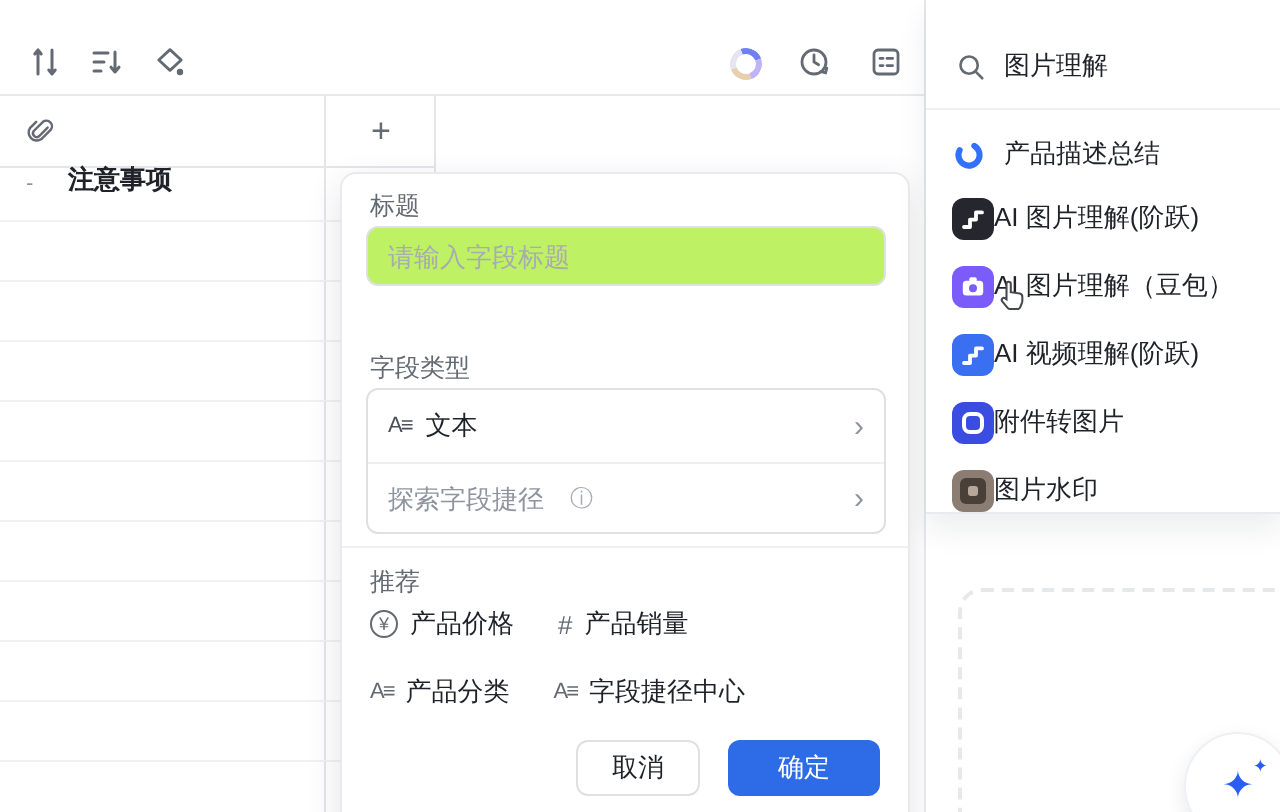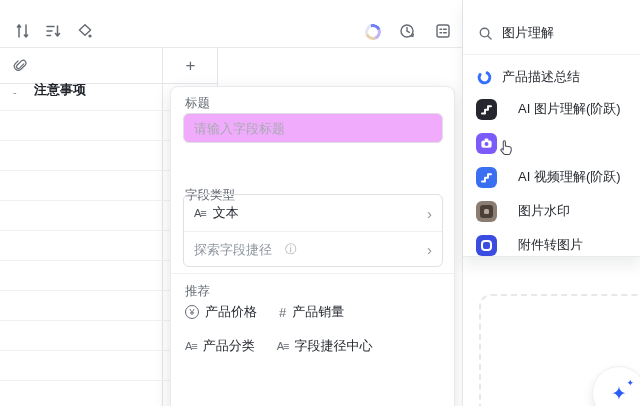--- a/index.html
+++ b/index.html
@@ -23,21 +23,21 @@
   .clip-icon svg { width:100%; height:100%; display:block; }
   .add-col { position:absolute; left:163px; top:48px; width:55px; height:36px; border-bottom:1px solid #e5e6e9; display:flex; align-items:center; justify-content:center; font-size:17px; color:#646a73; cursor:pointer; background:#fff; }
   .row-line { position:absolute; left:0; width:170px; height:1px; background:#f0f1f3; }
   .cell-dash { position:absolute; left:13px; top:86px; font-size:11px; color:#8f959e; }
 
   
   .panel { position:absolute; left:170px; top:86px; width:285px; height:360px; background:#fff;
            border:1px solid #e8eaed; border-radius:8px 8px 0 0; box-shadow:0 6px 18px rgba(31,35,41,.12); }
   .panel .sec-label { position:absolute; left:14px; font-size:12.5px; color:#646a73; }
   .title-input { position:absolute; left:12px; top:26px; width:260px; height:30px; border:1px solid #dee0e3; border-radius:6px;
-                 padding:12px 10px; font-size:13px; color:#1f2329; font-family:inherit; background:#f0abfc; }
+                 padding:12px 10px; font-size:13px; color:#1f2329; font-family:inherit; background:#bef264; }
   .title-input::placeholder { color:#a8abb2; }
   .type-box { position:absolute; left:12px; top:107px; width:260px; height:73px; border:1px solid #dee0e3; border-radius:6px; overflow:hidden; }
   .type-row { height:36px; display:flex; align-items:center; padding:0 10px; gap:7px; cursor:pointer; font-size:13px; }
   .type-row + .type-row { border-top:1px solid #eff0f2;gap:13px; }
   .ateq { font-size:11px; color:#4a4f58; letter-spacing:-1px; white-space:nowrap; }
   .type-row .chev { margin-left:auto; color:#8f959e; font-size:15px; line-height:1; }
   .explore-label { color:#8f959e; }
   .info-i { color:#a8abb2; font-size:11.5px; }
   .panel-divider { position:absolute; left:0; top:186px; width:100%; height:1px; background:#eff0f2; }
   .rec-row { position:absolute; left:14px; display:flex; gap:22px; }
@@ -52,21 +52,21 @@
 
   
   .rightcol { position:absolute; left:462px; top:0; width:178px; height:406px; background:#fff; border-left:1px solid #e5e6e9; }
   .shortcut-dd { position:absolute; left:0; top:0; width:178px; height:257px; background:#fff; border-bottom:1px solid #e8eaed; box-shadow:0 8px 14px rgba(31,35,41,.08); }
   .search-row { height:43px; display:flex; align-items:center; padding-left:15px; gap:9px; border-bottom:1px solid #eff0f2;margin-top:12px; }
   .search-row svg { width:15px; height:15px; color:#646a73; }
   .search-text { font-size:13px; color:#1f2329; }
   .center-row { display:flex; align-items:center; gap:9px; padding:13px 0 6px 13px; cursor:pointer; }
   .center-row svg { width:17px; height:17px; }
   .center-row .lbl { font-size:13px; color:#1f2329; }
-  .sc-item { display:flex; align-items:center; gap:21px; height:34px; padding-left:13px; cursor:pointer; }
+  .sc-item { display:flex; align-items:center; gap:0; height:34px; padding-left:13px; cursor:pointer; }
   .sc-item .lbl { font-size:13px; color:#1f2329; white-space:nowrap; }
   .tile { width:21px; height:21px; border-radius:6px; flex:0 0 auto; display:flex; align-items:center; justify-content:center; }
   .tile svg { width:13px; height:13px; display:block; }
   .ring-in { width:11px; height:11px; border:2.4px solid #fff; border-radius:4px; }
   .wm-in { width:13px; height:13px; border-radius:3px; background:#4a4038; display:flex; align-items:center; justify-content:center; }
   .wm-dot { width:5px; height:5px; border-radius:1.5px; background:#b7a79a; }
 
   
   .dropzone { position:absolute; left:478px; top:294px; width:220px; height:160px; border:2px dashed #e6e8ec; border-radius:12px; }
   .ai-fab { position:absolute; left:592px; top:366px; width:54px; height:54px; border-radius:50%; background:#fff;
@@ -136,21 +136,21 @@
   <div class="row-line" style="top:230px"></div>
   <div class="row-line" style="top:260px"></div>
   <div class="row-line" style="top:290px"></div>
   <div class="row-line" style="top:320px"></div>
   <div class="row-line" style="top:350px"></div>
   <div class="row-line" style="top:380px"></div>
 
   <div class="panel">
     <span class="sec-label" style="top:8px">标题</span>
     <input class="title-input" type="text" placeholder="请输入字段标题" style="">
-    <span class="sec-label" style="top:100px">字段类型</span>
+    <span class="sec-label" style="top:89px">字段类型</span>
 
     <div class="type-box">
       <div class="type-row">
         <span class="ateq">A≡</span>
         <span>文本</span>
         <span class="chev">›</span>
       </div>
       <div class="type-row">
         <span class="explore-label">探索字段捷径</span>
         <span class="info-i">ⓘ</span>
@@ -175,20 +175,24 @@
       <span class="rec-item">
         <span class="rec-icon ateq">A≡</span>
         <span>产品分类</span>
       </span>
       <span class="rec-item">
         <span class="rec-icon ateq">A≡</span>
         <span>字段捷径中心</span>
       </span>
     </div>
 
+    <div class="btn-row">
+      <button class="btn btn-cancel">取消</button>
+      <button class="btn btn-confirm" style="background: rgb(46, 107, 230);">确定</button>
+    </div>
   </div>
 
   <div class="rightcol">
     <div class="dropzone" style="left:16px; top:294px;"></div>
     <div class="shortcut-dd">
       <div class="search-row">
         <svg viewBox="0 0 16 16" fill="none" stroke="currentColor" stroke-width="1.4" stroke-linecap="round">
           <circle cx="7" cy="7" r="4.6"></circle>
             <path d="M10.6 10.6 14 14"></path>
         </svg>
@@ -210,43 +214,44 @@
         <span class="lbl">AI 图片理解(阶跃)</span>
       </div>
       <div class="sc-item">
         <span class="tile" style="background: rgb(123, 92, 250);">
           <svg viewBox="0 0 13 13">
             <rect x="1.4" y="3.4" width="10.2" height="7.4" rx="1.8" fill="#fff"></rect>
             <rect x="4.6" y="1.6" width="3.8" height="2.4" rx="1" fill="#fff"></rect>
             <circle cx="6.5" cy="7.1" r="2" fill="#7b5cfa"></circle>
           </svg>
         </span>
+        <span class="lbl">AI 图片理解（豆包）</span>
       </div>
       <div class="sc-item">
         <span class="tile" style="background: rgb(58, 111, 242);">
           <svg viewBox="0 0 13 13" fill="none" stroke="#fff" stroke-width="1.9" stroke-linecap="round" stroke-linejoin="round">
             <path d="M2 10.5h3V6.8h3V3.2h3"></path>
           </svg>
         </span>
         <span class="lbl">AI 视频理解(阶跃)</span>
       </div>
       <div class="sc-item">
+        <span class="tile" style="background: rgb(59, 77, 225);">
+          <span class="ring-in"></span>
+        </span>
+        <span class="lbl">附件转图片</span>
+      </div>
+      <div class="sc-item">
         <span class="tile" style="background: rgb(139, 125, 114);">
           <span class="wm-in">
               <span class="wm-dot"></span>
             </span>
         </span>
         <span class="lbl">图片水印</span>
       </div>
-      <div class="sc-item">
-        <span class="tile" style="background: rgb(59, 77, 225);">
-          <span class="ring-in"></span>
-        </span>
-        <span class="lbl">附件转图片</span>
-      </div>
     </div>
   </div>
 
   <div class="ai-fab">
     <span class="sparkle" style="color: rgb(42, 92, 246);">✦<span class="s2">✦</span></span>
   </div>
 
   <div class="cursor">
     <svg viewBox="0 0 24 24">
       <path d="M9.2 3.6c.8 0 1.4.6 1.4 1.4v5.2l5.6.9c1 .2 1.7 1 1.7 2v2.6c0 .4-.1.8-.2 1.1l-1 2.6c-.3.9-1.2 1.5-2.1 1.5h-4.3c-.7 0-1.3-.3-1.7-.8l-3.4-4.1c-.4-.5-.4-1.3.1-1.8.5-.5 1.3-.5 1.8-.1l.8.6V5c0-.8.6-1.4 1.3-1.4z" fill="#ffffff" stroke="#45494f" stroke-width="1.3"></path>

